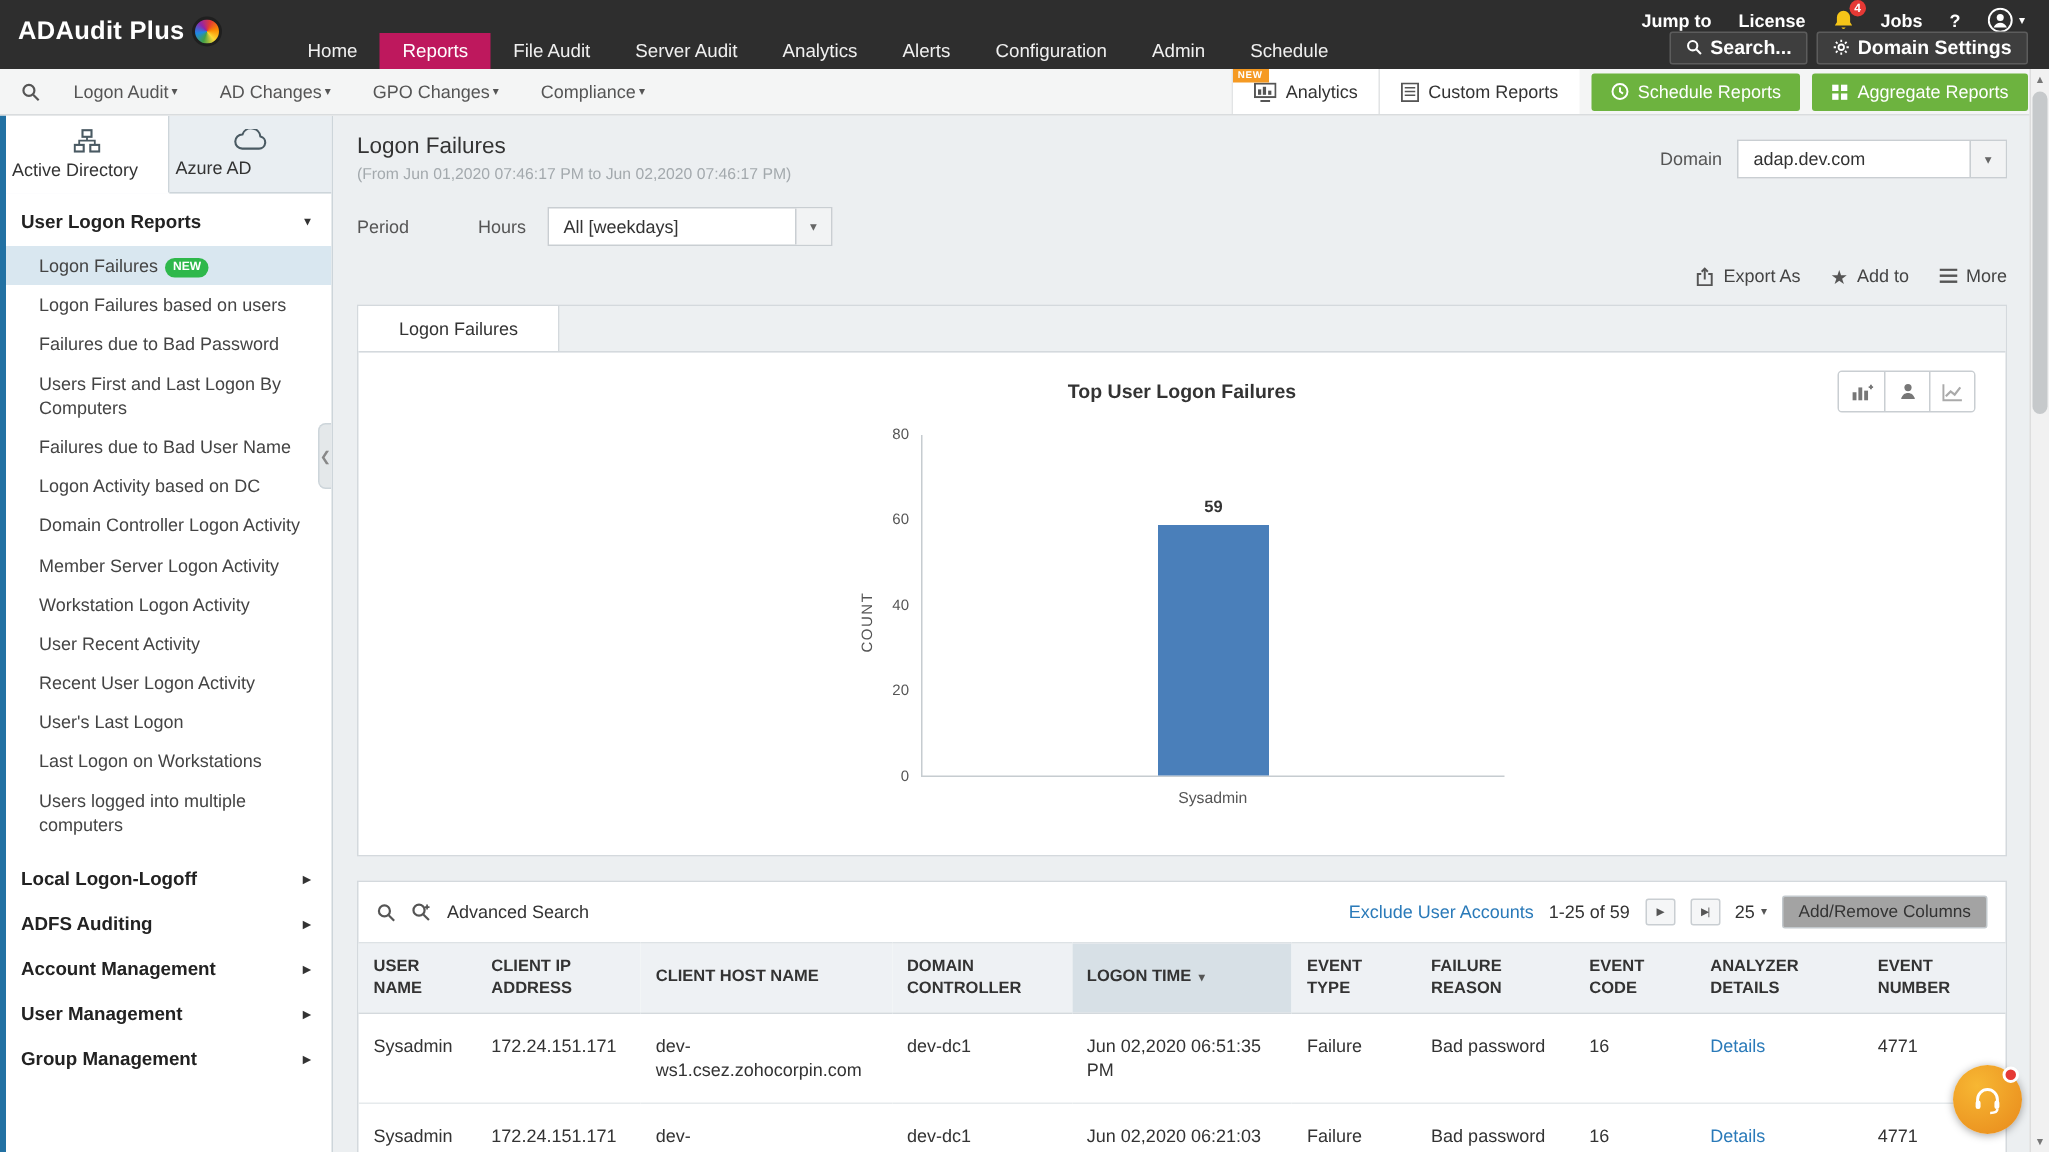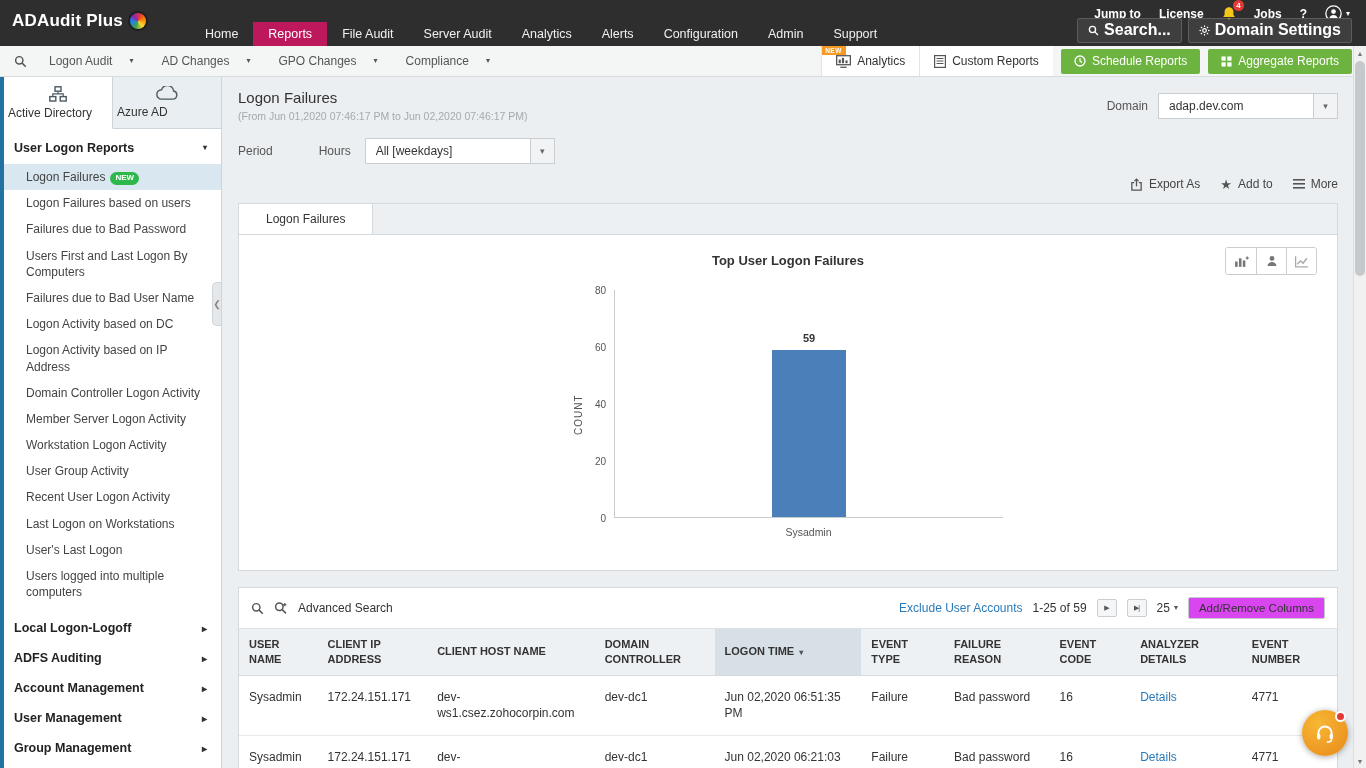--- a/index.html
+++ b/index.html
@@ -15,27 +15,27 @@
   .ht-link { color:#fff; font-size:12px; font-weight:bold; cursor:pointer; white-space:nowrap; }
   .bell-wrap { position:relative; cursor:pointer; }
   .bell-badge { position:absolute; top:-6px; right:-8px; background:#e53935; color:#fff; font-size:8px; font-weight:bold; padding:1px 3px; border-radius:6px; line-height:9px; }
   .avatar-wrap { display:flex; align-items:center; gap:4px; cursor:pointer; color:#fff; }
   .caret { font-size:8px; color:inherit; line-height:1; }
   .header-bottom { display:flex; justify-content:space-between; align-items:flex-end; height:24px; }
   .main-nav { display:flex; margin-left:190px; height:24px; }
   .nav-item { padding:0 15px; line-height:24px; color:#f0f0f0; font-size:12.5px; cursor:pointer; white-space:nowrap; }
   .nav-item.active { background:#be185d; color:#fff; }
   .header-btns { display:flex; gap:6px; padding:0 14px 3px 0; }
-  .dark-btn { display:flex; align-items:center; gap:5px; background:#3e3e3e; border:1px solid #5c5c5c; color:#fff; font-size:16px; font-weight:bold; padding:2px 10px 3px; border-radius:2px; font-family:inherit; cursor:pointer; }
+  .dark-btn { display:flex; align-items:center; gap:5px; background:#3e3e3e; border:1px solid #5c5c5c; color:#fff; font-size:13px; font-weight:bold; padding:2px 10px 3px; border-radius:2px; font-family:inherit; cursor:pointer; }
 
   
   .toolbar { height:31px; background:#f4f5f5; border-bottom:1px solid #d9dcde; display:flex; align-items:center; padding:0 14px; position:relative; z-index:5; }
   .tb-search { color:#555; margin-right:8px; cursor:pointer; }
   .tb-menus { display:flex; align-items:center; }
-  .tb-menu { display:flex; align-items:center; gap:17px; padding:0 14px; color:#555; cursor:pointer; height:31px; }
+  .tb-menu { display:flex; align-items:center; gap:2px; padding:0 14px; color:#555; cursor:pointer; height:31px; }
   .tb-right { margin-left:auto; display:flex; align-items:center; height:100%; }
   .tb-flat { display:flex; align-items:center; gap:6px; padding:0 14px; height:100%; border-left:1px solid #e2e4e5; color:#333; cursor:pointer; position:relative; background:#fff; }
   .new-ribbon { position:absolute; top:0; left:0; background:#f59a23; color:#fff; font-size:6.5px; font-weight:bold; padding:1px 4px 1px 3px; letter-spacing:.5px; }
   .green-btn { display:flex; align-items:center; gap:6px; background:#6db33f; border:none; color:#fff; font-size:12px; padding:0 13px; height:25px; margin-left:8px; border-radius:2px; cursor:pointer; font-family:inherit; }
 
   
   .layout { display:flex; height:691px; overflow:hidden; position:relative; }
   .left-strip { position:absolute; left:0; top:0; bottom:0; width:4px; background:#2271a3; z-index:9; }
 
   
@@ -94,21 +94,21 @@
 
   
   .table-card { margin-top:16px; background:#fff; border:1px solid #d4d9dd; }
   .table-toolbar { display:flex; align-items:center; padding:9px 12px; gap:10px; }
   .tt-icon { color:#555; cursor:pointer; }
   .adv-label { color:#333; cursor:pointer; }
   .tt-right { margin-left:auto; display:flex; align-items:center; gap:10px; }
   .link { color:#2a7ab9; cursor:pointer; text-decoration:none; }
   .pg-btn { width:20px; height:18px; border:1px solid #c9ced2; background:#f5f6f7; display:flex; align-items:center; justify-content:center; font-size:7px; color:#555; cursor:pointer; border-radius:2px; letter-spacing:-1px; }
   .psize { display:flex; align-items:center; gap:4px; cursor:pointer; }
-  .add-cols { border:1px solid #c3c9cd; background:#d946ef; padding:4px 10px; font-size:11.5px; border-radius:2px; cursor:pointer; font-family:inherit; color:#333; }
+  .add-cols { border:1px solid #c3c9cd; background:#a3a3a3; padding:4px 10px; font-size:11.5px; border-radius:2px; cursor:pointer; font-family:inherit; color:#333; }
   table { width:100%; border-collapse:collapse; table-layout:fixed; }
   thead th { background:#eef1f4; text-align:left; font-size:11px; color:#333; padding:8px 10px; border-top:1px solid #dde2e5; border-bottom:1px solid #d4d9dd; vertical-align:middle; font-weight:bold; line-height:1.35; }
   thead th.sorted { background:#d7e0e6; cursor:pointer; }
   .sort-caret { font-size:8px; margin-left:5px; color:#555; }
   tbody td { padding:13px 10px; font-size:12px; color:#333; border-bottom:1px solid #e6eaec; vertical-align:top; line-height:1.4; word-wrap:break-word; }
   th:nth-child(1){width:76px;} th:nth-child(2){width:106px;} th:nth-child(3){width:162px;}
   th:nth-child(4){width:116px;} th:nth-child(5){width:142px;} th:nth-child(6){width:80px;}
   th:nth-child(7){width:102px;} th:nth-child(8){width:78px;} th:nth-child(9){width:108px;}
   th:nth-child(10){width:92px;}
 
@@ -154,21 +154,21 @@
   <div class="header-bottom">
     <nav class="main-nav">
         <div class="nav-item">Home</div>
         <div class="nav-item active">Reports</div>
         <div class="nav-item">File Audit</div>
         <div class="nav-item">Server Audit</div>
         <div class="nav-item">Analytics</div>
         <div class="nav-item">Alerts</div>
         <div class="nav-item">Configuration</div>
         <div class="nav-item">Admin</div>
-        <div class="nav-item">Support</div>
+        <div class="nav-item">Schedule</div>
       </nav>
     <div class="header-btns">
       <button class="dark-btn">
         <span>
             <svg width="11" height="11" viewBox="0 0 16 16">
               <circle cx="6.5" cy="6.5" r="4.5" fill="none" stroke="#fff" stroke-width="2"></circle>
               <line x1="10" y1="10" x2="14.5" y2="14.5" stroke="#fff" stroke-width="2"></line>
             </svg>
           </span>
         <span>Search...</span>
@@ -297,28 +297,27 @@
       <span>User Logon Reports</span>
       <span class="caret" style="color:#333;">▾</span>
     </div>
     <div class="side-list">
         <div class="side-item selected"><span>Logon Failures</span><span class="new-badge">NEW</span></div>
         <div class="side-item"><span>Logon Failures based on users</span></div>
         <div class="side-item"><span>Failures due to Bad Password</span></div>
         <div class="side-item"><span>Users First and Last Logon By Computers</span></div>
         <div class="side-item"><span>Failures due to Bad User Name</span></div>
         <div class="side-item"><span>Logon Activity based on DC</span></div>
-        <div class="side-item"><span>Logon Activity based on IP Address</span></div>
         <div class="side-item"><span>Domain Controller Logon Activity</span></div>
         <div class="side-item"><span>Member Server Logon Activity</span></div>
         <div class="side-item"><span>Workstation Logon Activity</span></div>
-        <div class="side-item"><span>User Group Activity</span></div>
+        <div class="side-item"><span>User Recent Activity</span></div>
         <div class="side-item"><span>Recent User Logon Activity</span></div>
+        <div class="side-item"><span>User's Last Logon</span></div>
         <div class="side-item"><span>Last Logon on Workstations</span></div>
-        <div class="side-item"><span>User's Last Logon</span></div>
         <div class="side-item"><span>Users logged into multiple computers</span></div>
       </div>
     <div class="side-groups">
         <div class="side-group">
           <span>Local Logon-Logoff</span>
           <span class="caret-r">▸</span>
         </div>
         <div class="side-group">
           <span>ADFS Auditing</span>
           <span class="caret-r">▸</span>

